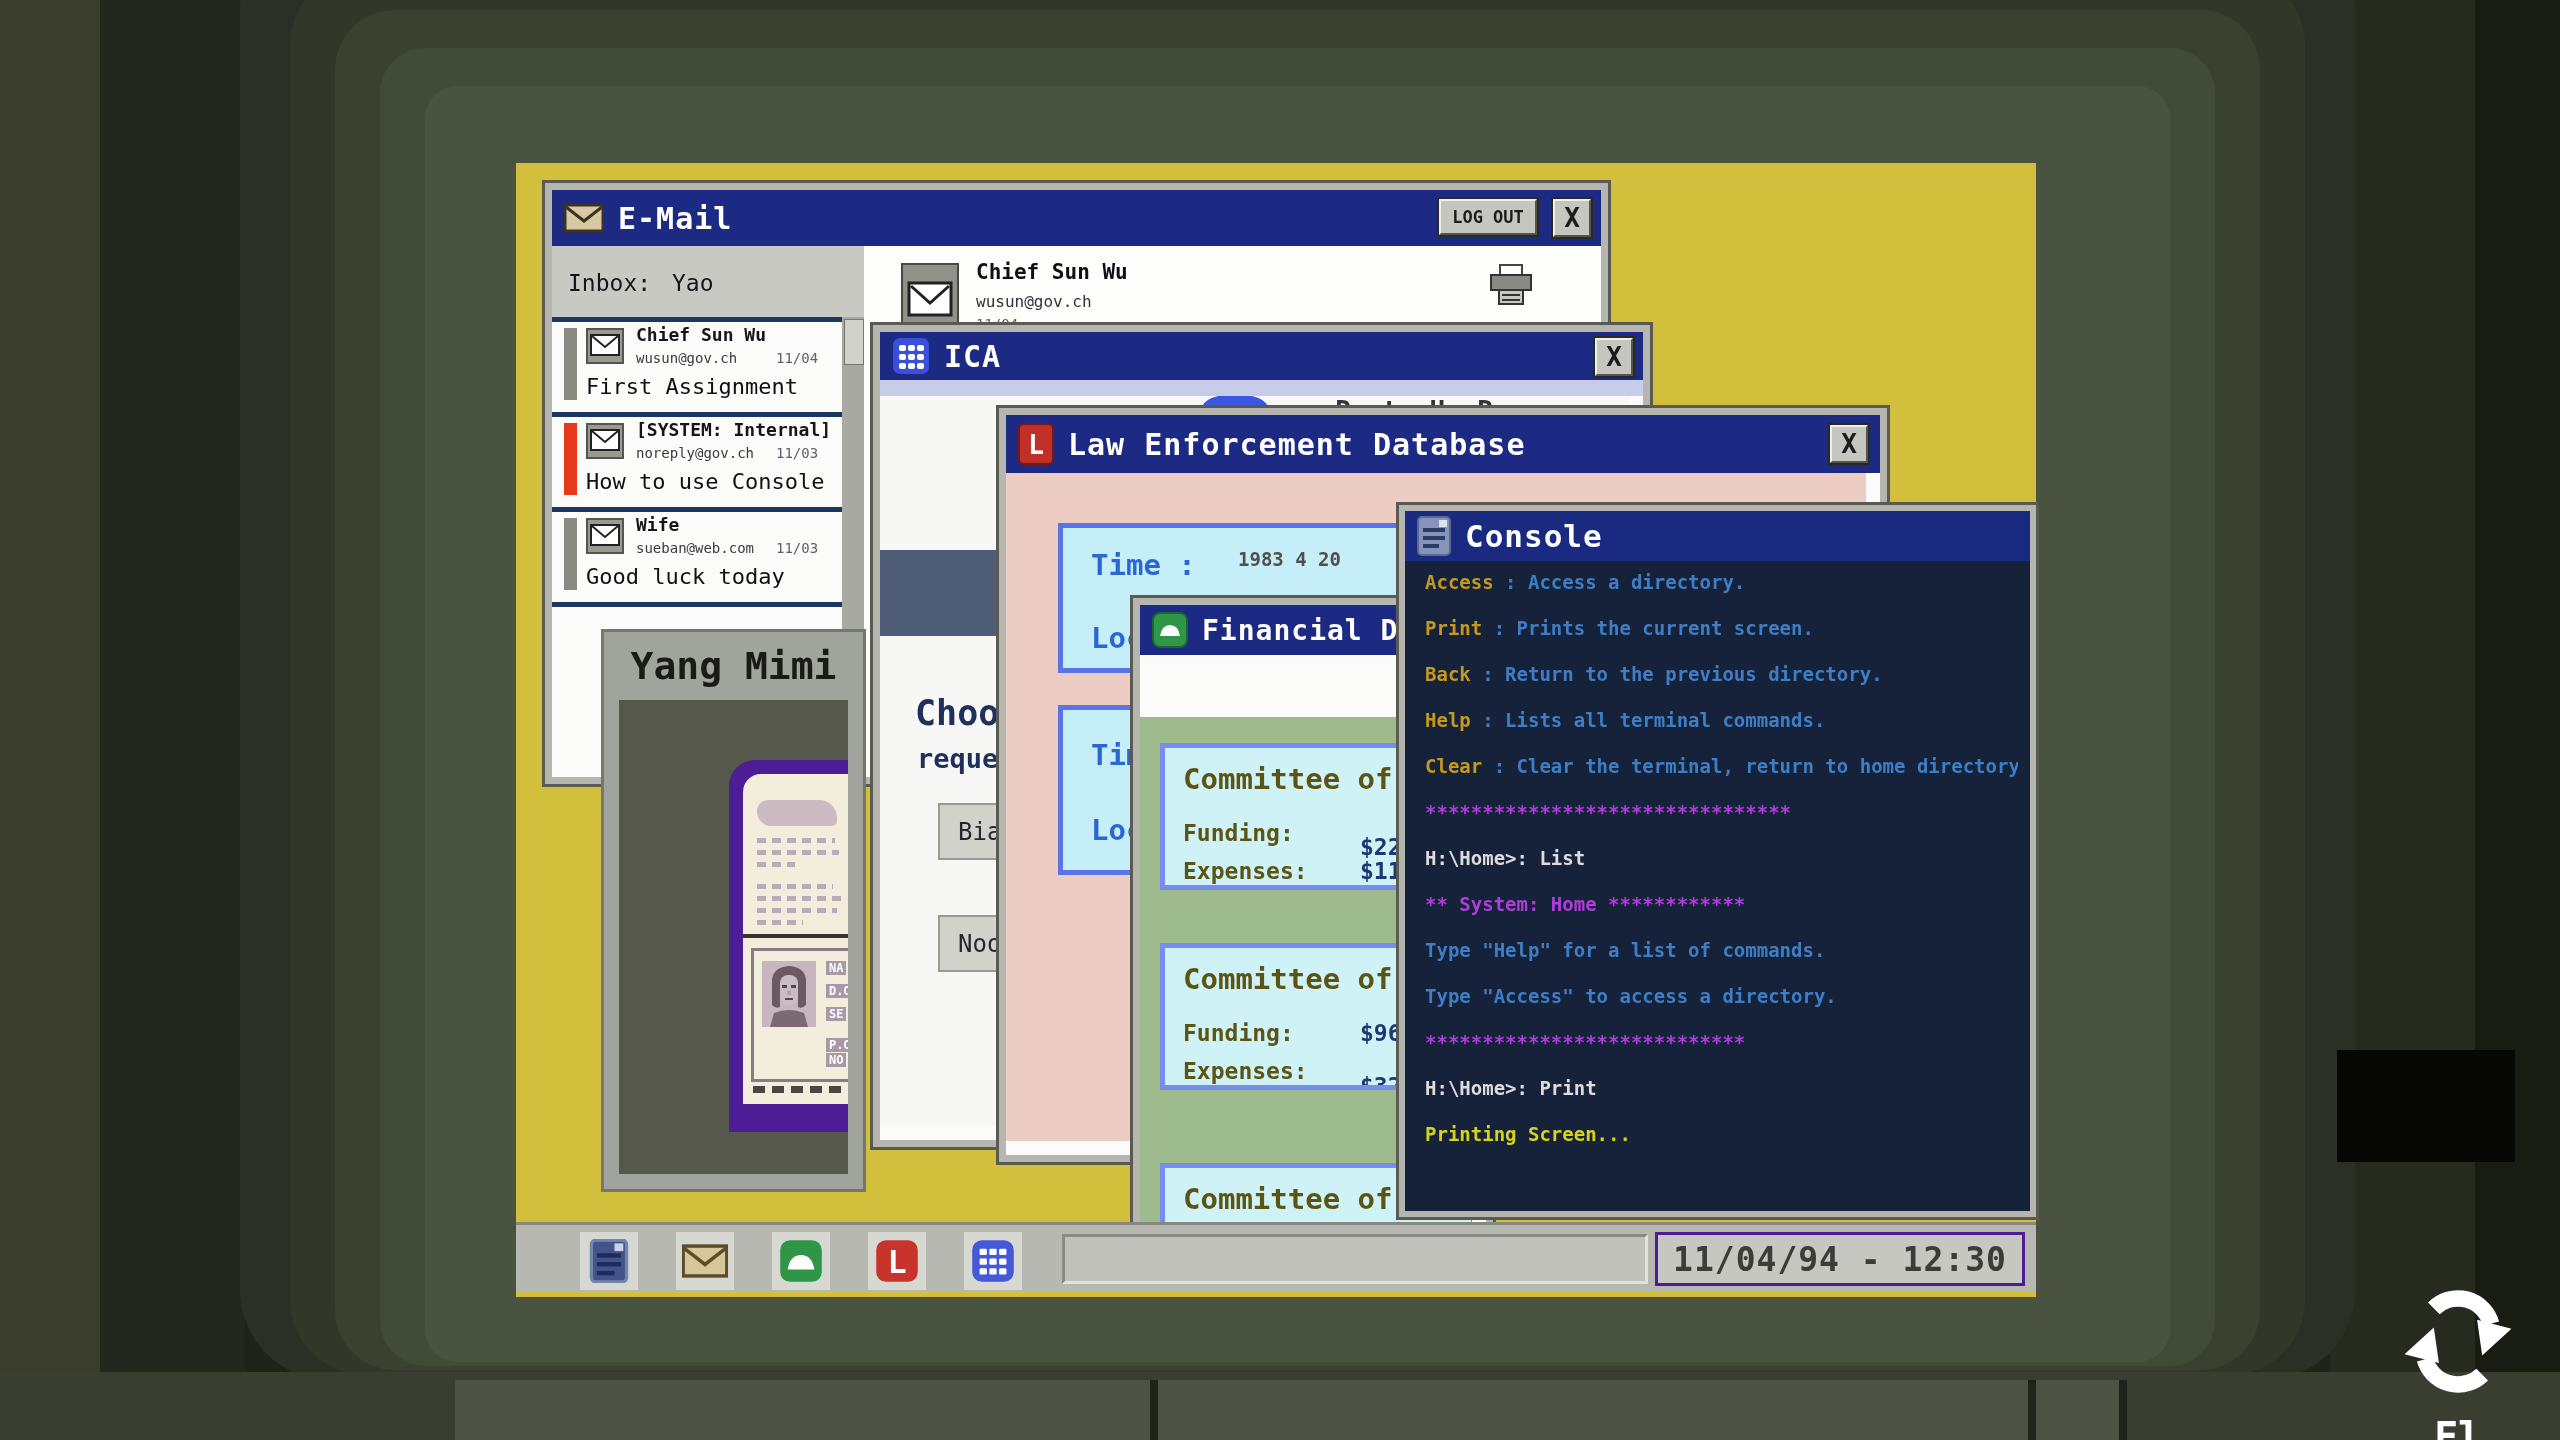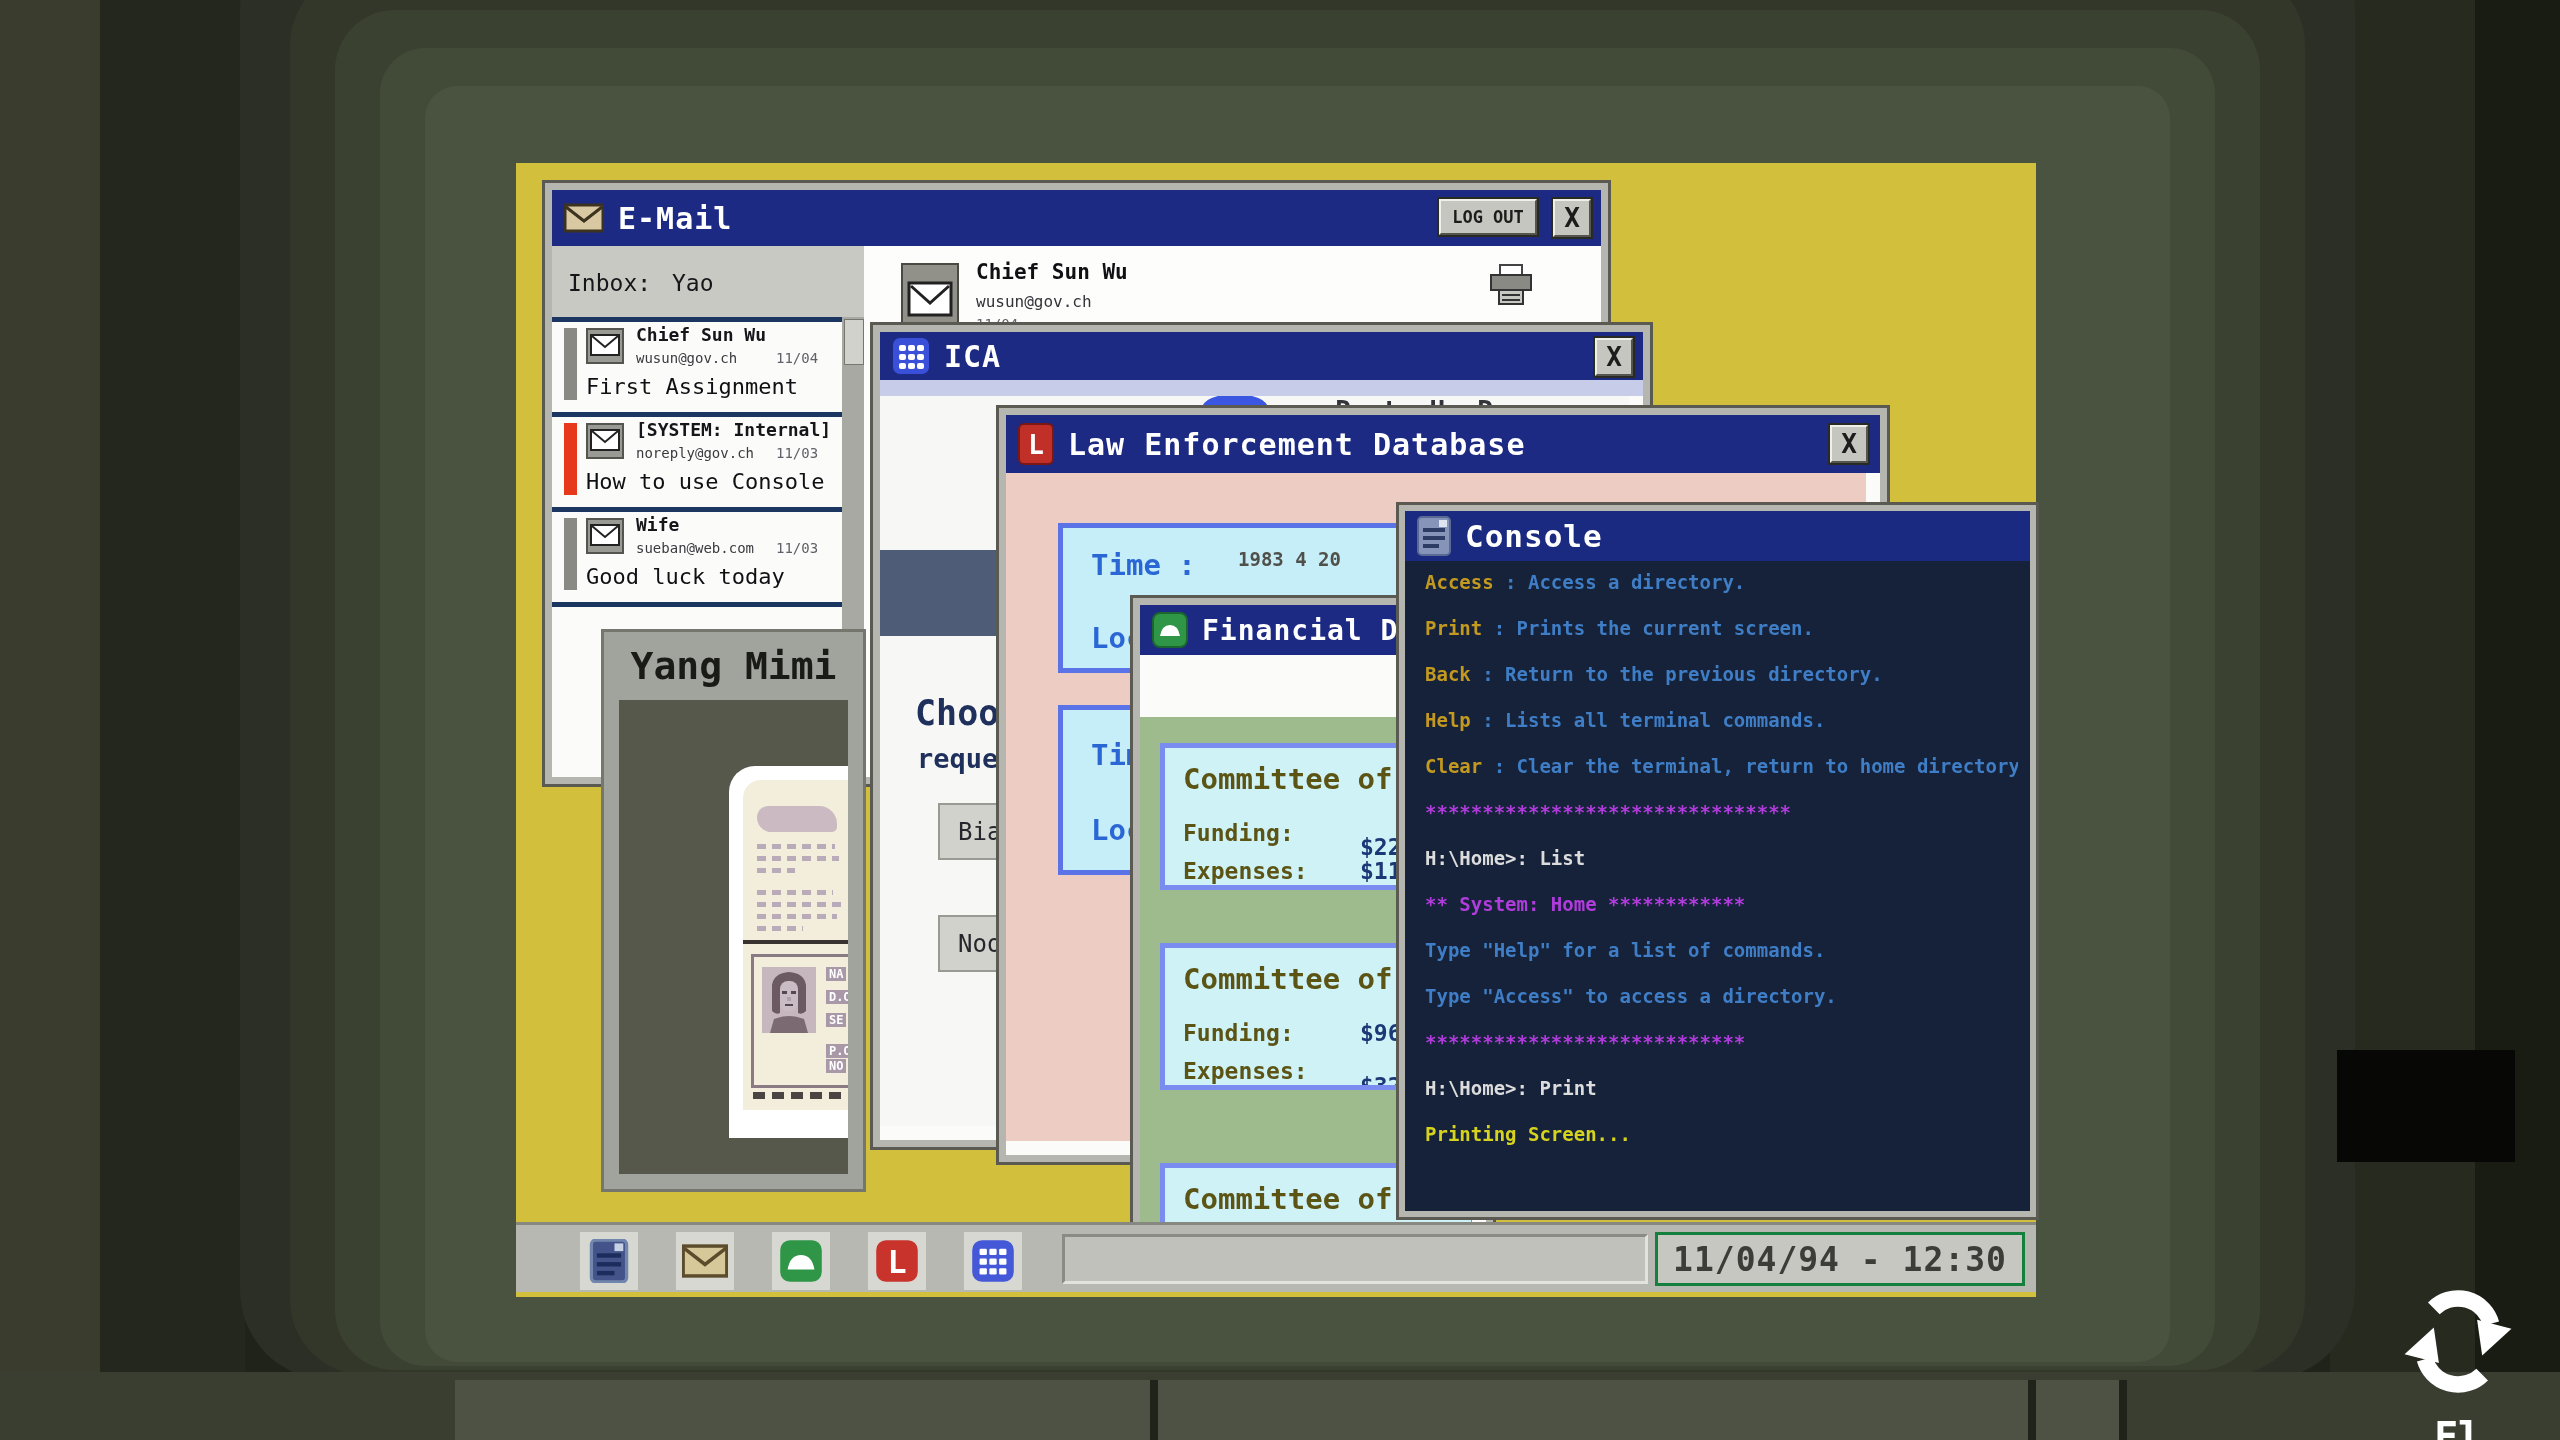--- a/index.html
+++ b/index.html
@@ -186,21 +186,21 @@
             <line x1="13" y1="36" x2="31" y2="36" stroke="#333" stroke-width="2"></line>
           </svg>
       </span>
     </div>
   </div>
 
   <div class="abs" style="left:601px;top:629px;width:265px;height:563px;background:#a1a39d;border:3px solid #75776f;box-sizing:border-box;z-index:2;">
     <div style="text-align:center;padding-top:12px;font-size:38px;font-weight:bold;color:#1a1a16;">Yang Mimi</div>
     <div class="abs" style="left:15px;top:68px;width:229px;height:474px;background:#56584c;overflow:hidden;">
 
-      <div class="abs" style="left:110px;top:66px;width:125px;height:372px;background:#ffffff;border-radius:26px 0 0 0;text-align:center;">
+      <div class="abs" style="left:110px;top:60px;width:125px;height:372px;background:#4c1d95;border-radius:26px 0 0 0;text-align:center;">
         <div class="abs" style="left:14px;top:14px;width:108px;height:330px;background:#f3eddb;border-radius:18px 0 0 0;overflow:hidden;">
 
           <div class="abs" style="left:14px;top:26px;width:80px;height:26px;background:#cbbac2;border-radius:14px 22px 6px 18px;"></div>
           <div class="dashrow abs" style="left:14px;top:64px;width:78px;"></div>
           <div class="dashrow abs" style="left:14px;top:76px;width:82px;"></div>
           <div class="dashrow abs" style="left:14px;top:88px;width:38px;"></div>
           <div class="dashrow abs" style="left:14px;top:110px;width:76px;"></div>
           <div class="dashrow abs" style="left:14px;top:122px;width:84px;"></div>
           <div class="dashrow abs" style="left:14px;top:134px;width:80px;"></div>
           <div class="dashrow abs" style="left:14px;top:146px;width:46px;"></div>
@@ -399,18 +399,18 @@
             <rect x="7" y="16" width="6" height="5" rx="1"></rect>
             <rect x="15" y="16" width="6" height="5" rx="1"></rect>
             <rect x="23" y="16" width="6" height="5" rx="1"></rect>
             <rect x="7" y="24" width="6" height="5" rx="1"></rect>
             <rect x="15" y="24" width="6" height="5" rx="1"></rect>
             <rect x="23" y="24" width="6" height="5" rx="1"></rect>
           </g>
         </svg>
     </div>
     <div class="abs" style="left:546px;top:9px;width:586px;height:50px;background:#c0c1ba;border:3px solid;border-color:#8a8b84 #e2e3dc #e2e3dc #8a8b84;box-sizing:border-box;"></div>
-    <div class="abs" style="left:1139px;top:7px;width:370px;height:54px;background:#c6c7c0;border:3px solid #15803d;box-sizing:border-box;display:flex;align-items:center;justify-content:center;">
+    <div class="abs" style="left:1139px;top:7px;width:370px;height:54px;background:#c6c7c0;border:3px solid #4c1d95;box-sizing:border-box;display:flex;align-items:center;justify-content:center;">
       <span style="font-size:33px;font-weight:bold;color:#3c3d38;letter-spacing:1px;">11/04/94 - 12:30</span>
     </div>
   </div>
 
 </div>
 
 </body></html>

